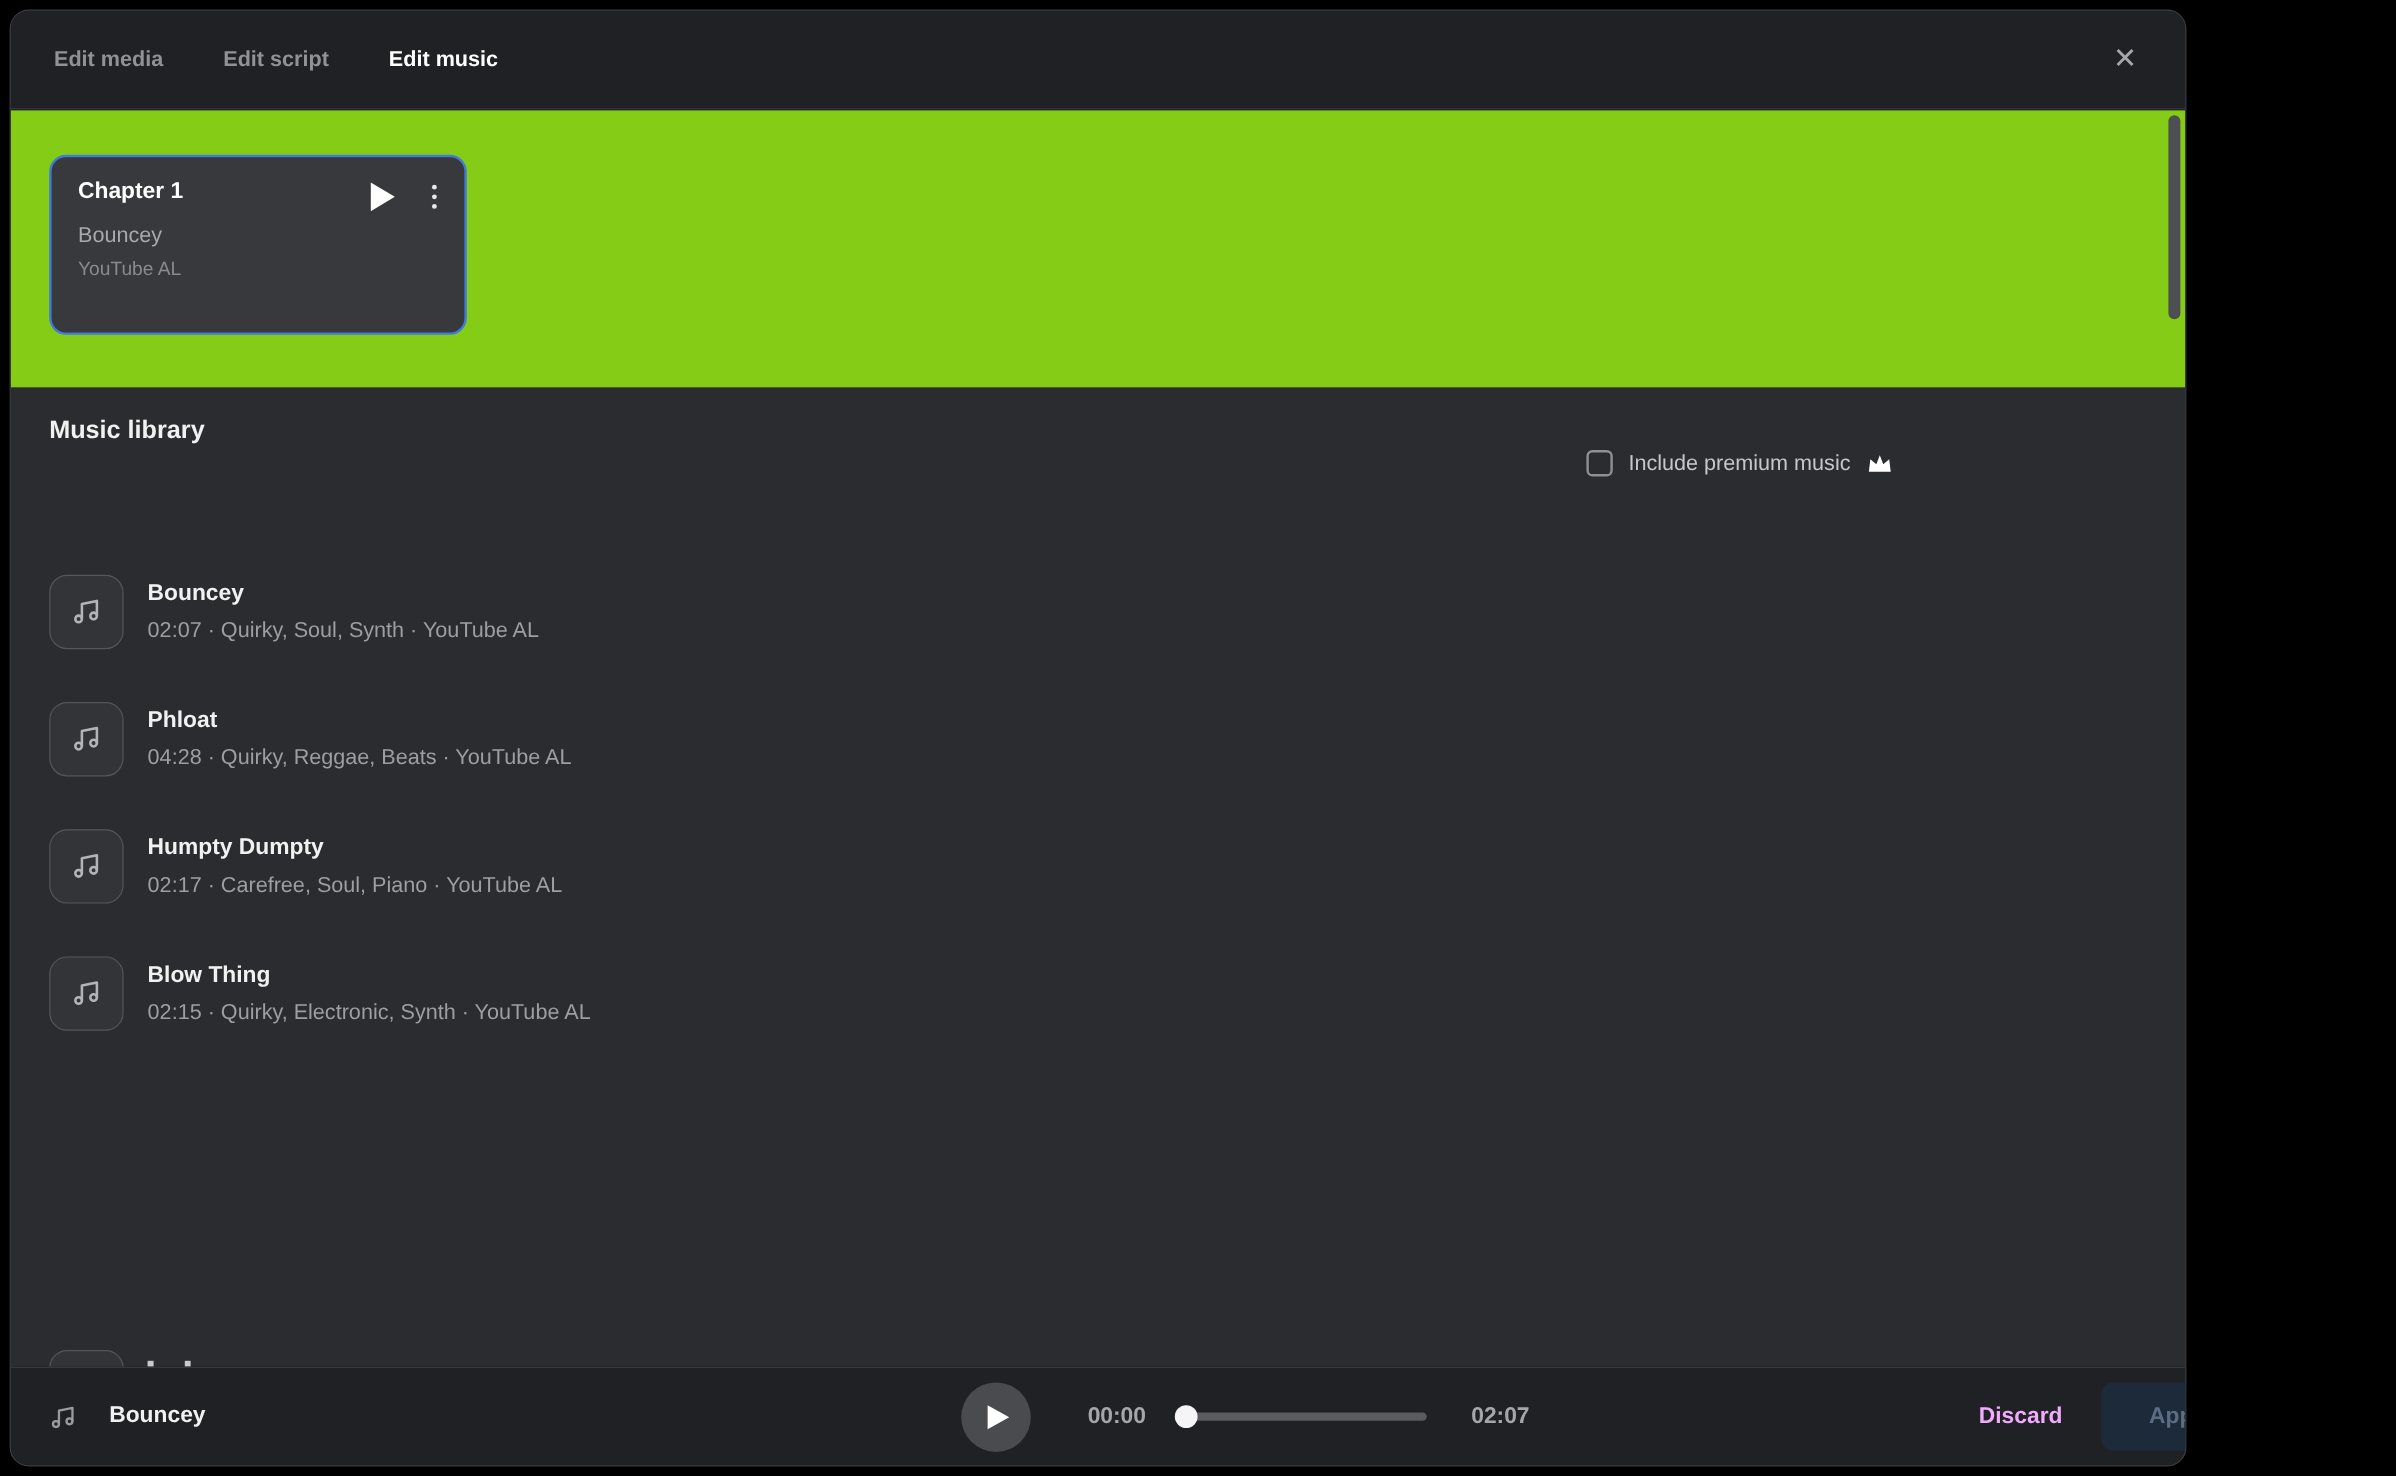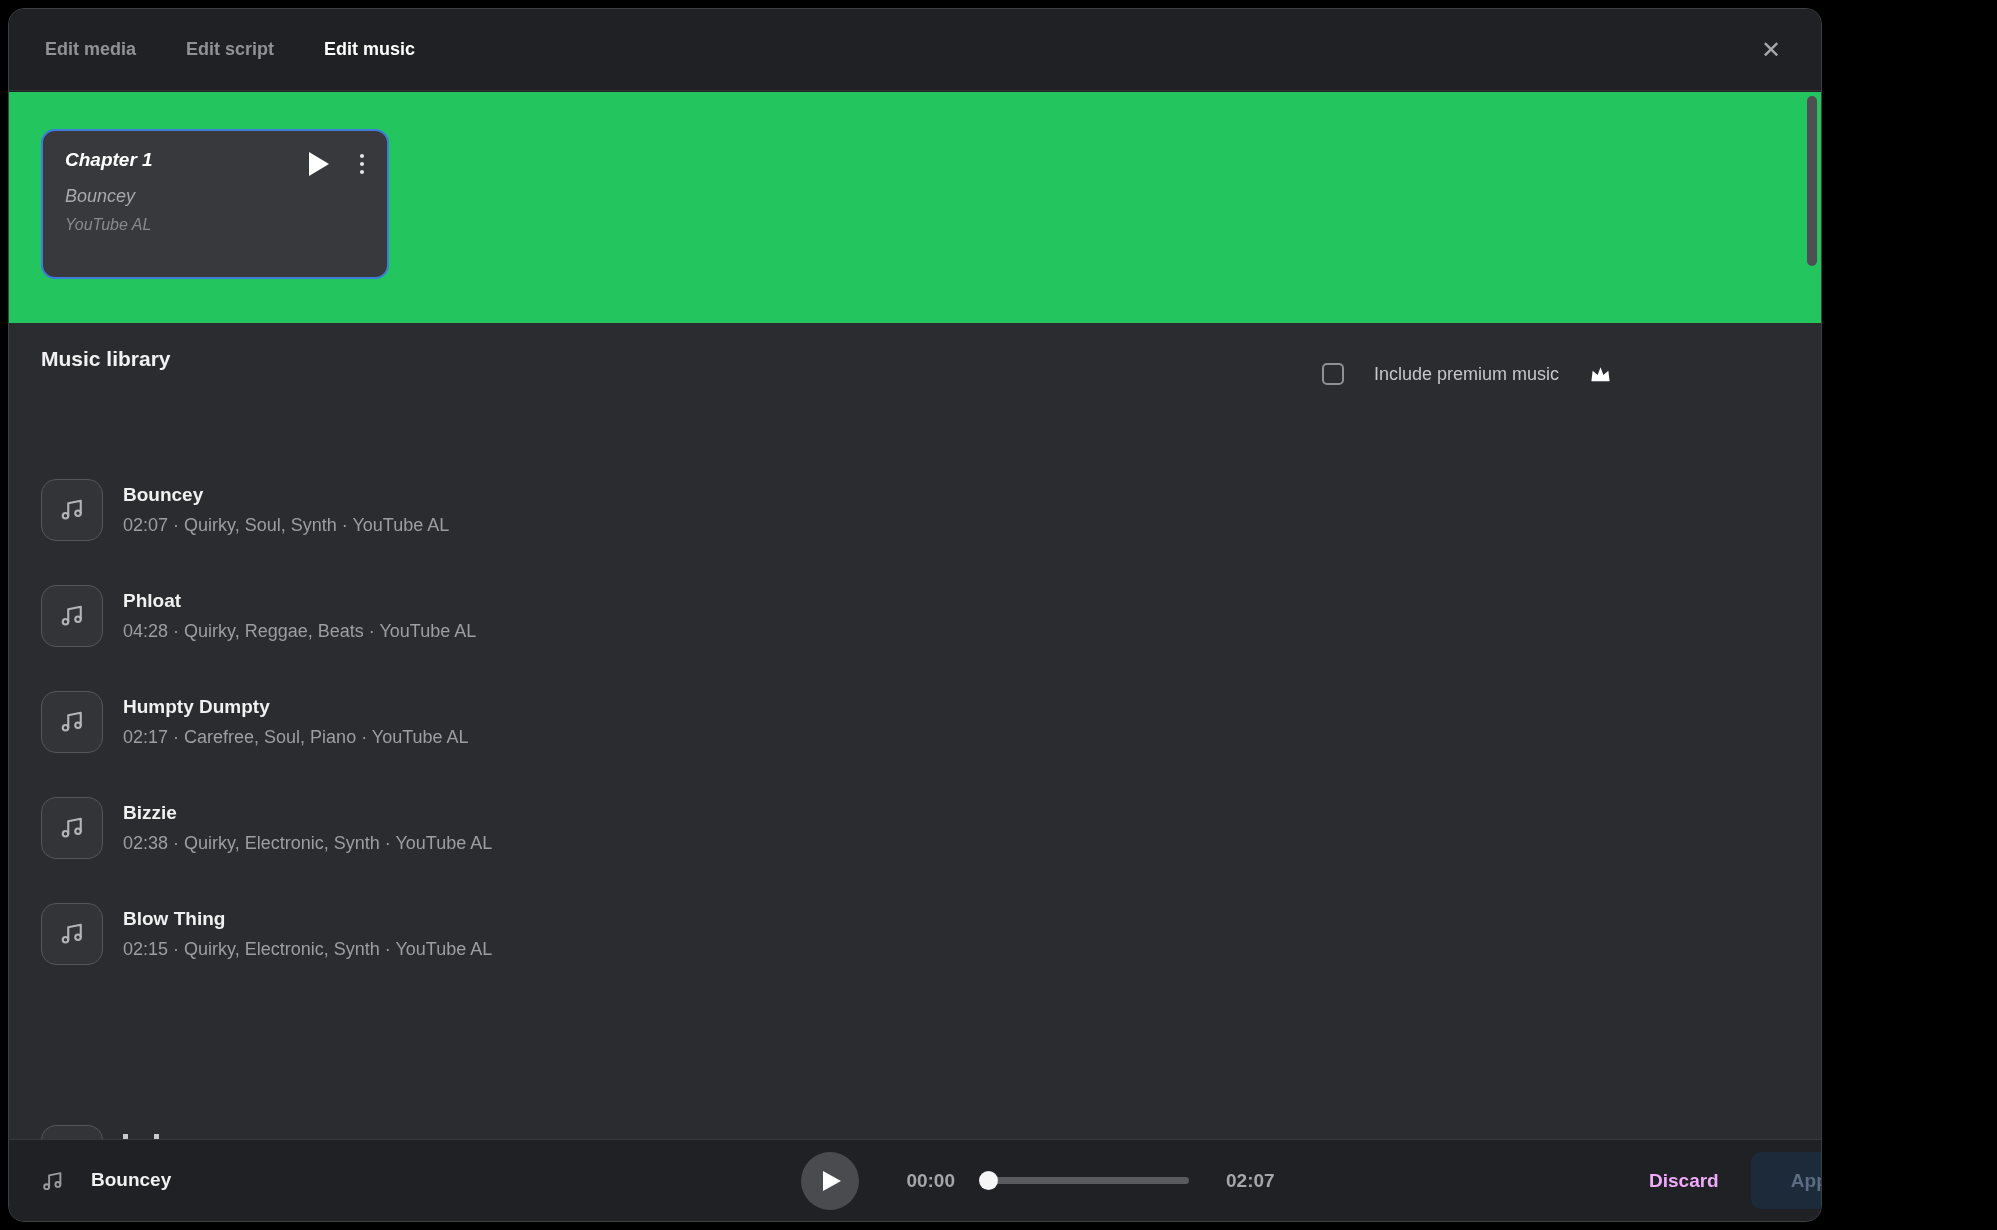--- a/index.html
+++ b/index.html
@@ -15,21 +15,21 @@
             display:flex; align-items:center; padding:0 36px;
             background:#202124; border-bottom:1px solid #323336; }
   .tabs { display:flex; gap:50px; }
   .tab { font-size:18px; font-weight:600; color:#919295; cursor:pointer; }
   .tab.active { color:#ffffff; font-weight:700; }
   .close-btn { margin-left:auto; color:#a6a7aa; font-size:24px; line-height:1;
                cursor:pointer; padding:4px; }
 
   
   .chapter-section { position:absolute; left:0; top:83px; right:0; height:231px;
-                     padding:37px 32px; background:#22c55e;font-style:italic; }
+                     padding:37px 32px; background:#84cc16; }
   .chapter-card { position:relative; width:348px; height:150px;
                   background:#38393d; border:2px solid #3e7bdb; border-radius:14px;
                   padding:18px 22px; }
   .chapter-title { font-size:19px; font-weight:700; color:#ffffff; }
   .chapter-track { font-size:18px; color:#a8a9ac; margin-top:15px; }
   .chapter-attrib { font-size:16px; color:#898a8d; margin-top:9px; }
   .card-play { position:absolute; right:54px; top:18px; width:30px; height:30px;
                display:flex; align-items:center; justify-content:center; cursor:pointer; }
   .card-kebab { position:absolute; right:14px; top:16px; width:22px; height:34px;
                 display:flex; flex-direction:column; align-items:center;
@@ -40,21 +40,21 @@
   .library { position:absolute; left:0; top:314px; right:0; bottom:82px;
              background:#2b2c30; overflow:hidden; }
   .library-title { position:absolute; left:32px; top:24px;
                    font-size:21px; font-weight:700; color:#f1f1f1; }
   .search-cluster { position:absolute; right:33px; top:25px; width:466px; }
   .search-box { display:flex; align-items:center; gap:13px; height:52px;
                 background:#3a3b3f; border-radius:10px; padding:0 17px; }
   .search-box input { flex:1; background:transparent; border:none; outline:none;
                       color:#dddddd; font-size:18px; font-family:inherit; }
   .search-box input::placeholder { color:#8f9093; }
-  .premium-row { display:flex; align-items:center; gap:30px; margin-top:15px; }
+  .premium-row { display:flex; align-items:center; gap:13px; margin-top:27px; }
   .checkbox { width:22px; height:22px; border:2px solid #8f9093; border-radius:5px;
               background:transparent; cursor:pointer; flex:0 0 auto; }
   .premium-label { font-size:18px; color:#c6c7c9; }
 
   .track-list { position:absolute; left:32px; top:156px; right:520px; }
   .track-row { display:flex; align-items:center; gap:20px; height:62px;
                margin-bottom:44px; cursor:pointer; }
   .track-icon-box { width:62px; height:62px; border:1.5px solid #55565a;
                     border-radius:15px; background:#333438; flex:0 0 auto;
                     display:flex; align-items:center; justify-content:center; }
@@ -177,33 +177,20 @@
         <circle cx="6.8" cy="16.6" r="2.2"></circle>
         <circle cx="16.8" cy="14.6" r="2.2"></circle>
       </svg>
     </div>
     <div class="track-text">
       <span class="track-title">Humpty Dumpty</span>
       <span class="track-subtitle">02:17 · Carefree, Soul, Piano · YouTube AL</span>
     </div>
   </div>
 
-  <div class="track-row">
-    <div class="track-icon-box">
-      <svg width="30" height="30" viewBox="0 0 24 24" fill="none" stroke="#b3b4b7" stroke-width="1.7" stroke-linecap="round" stroke-linejoin="round">
-        <path d="M9 16.3 V6.6 L19 4.6 V14.3"></path>
-        <circle cx="6.8" cy="16.6" r="2.2"></circle>
-        <circle cx="16.8" cy="14.6" r="2.2"></circle>
-      </svg>
-    </div>
-    <div class="track-text">
-      <span class="track-title">Bizzie</span>
-      <span class="track-subtitle">02:38 · Quirky, Electronic, Synth · YouTube AL</span>
-    </div>
-  </div>
 
   <div class="track-row">
     <div class="track-icon-box">
       <svg width="30" height="30" viewBox="0 0 24 24" fill="none" stroke="#b3b4b7" stroke-width="1.7" stroke-linecap="round" stroke-linejoin="round">
         <path d="M9 16.3 V6.6 L19 4.6 V14.3"></path>
         <circle cx="6.8" cy="16.6" r="2.2"></circle>
         <circle cx="16.8" cy="14.6" r="2.2"></circle>
       </svg>
     </div>
     <div class="track-text">

